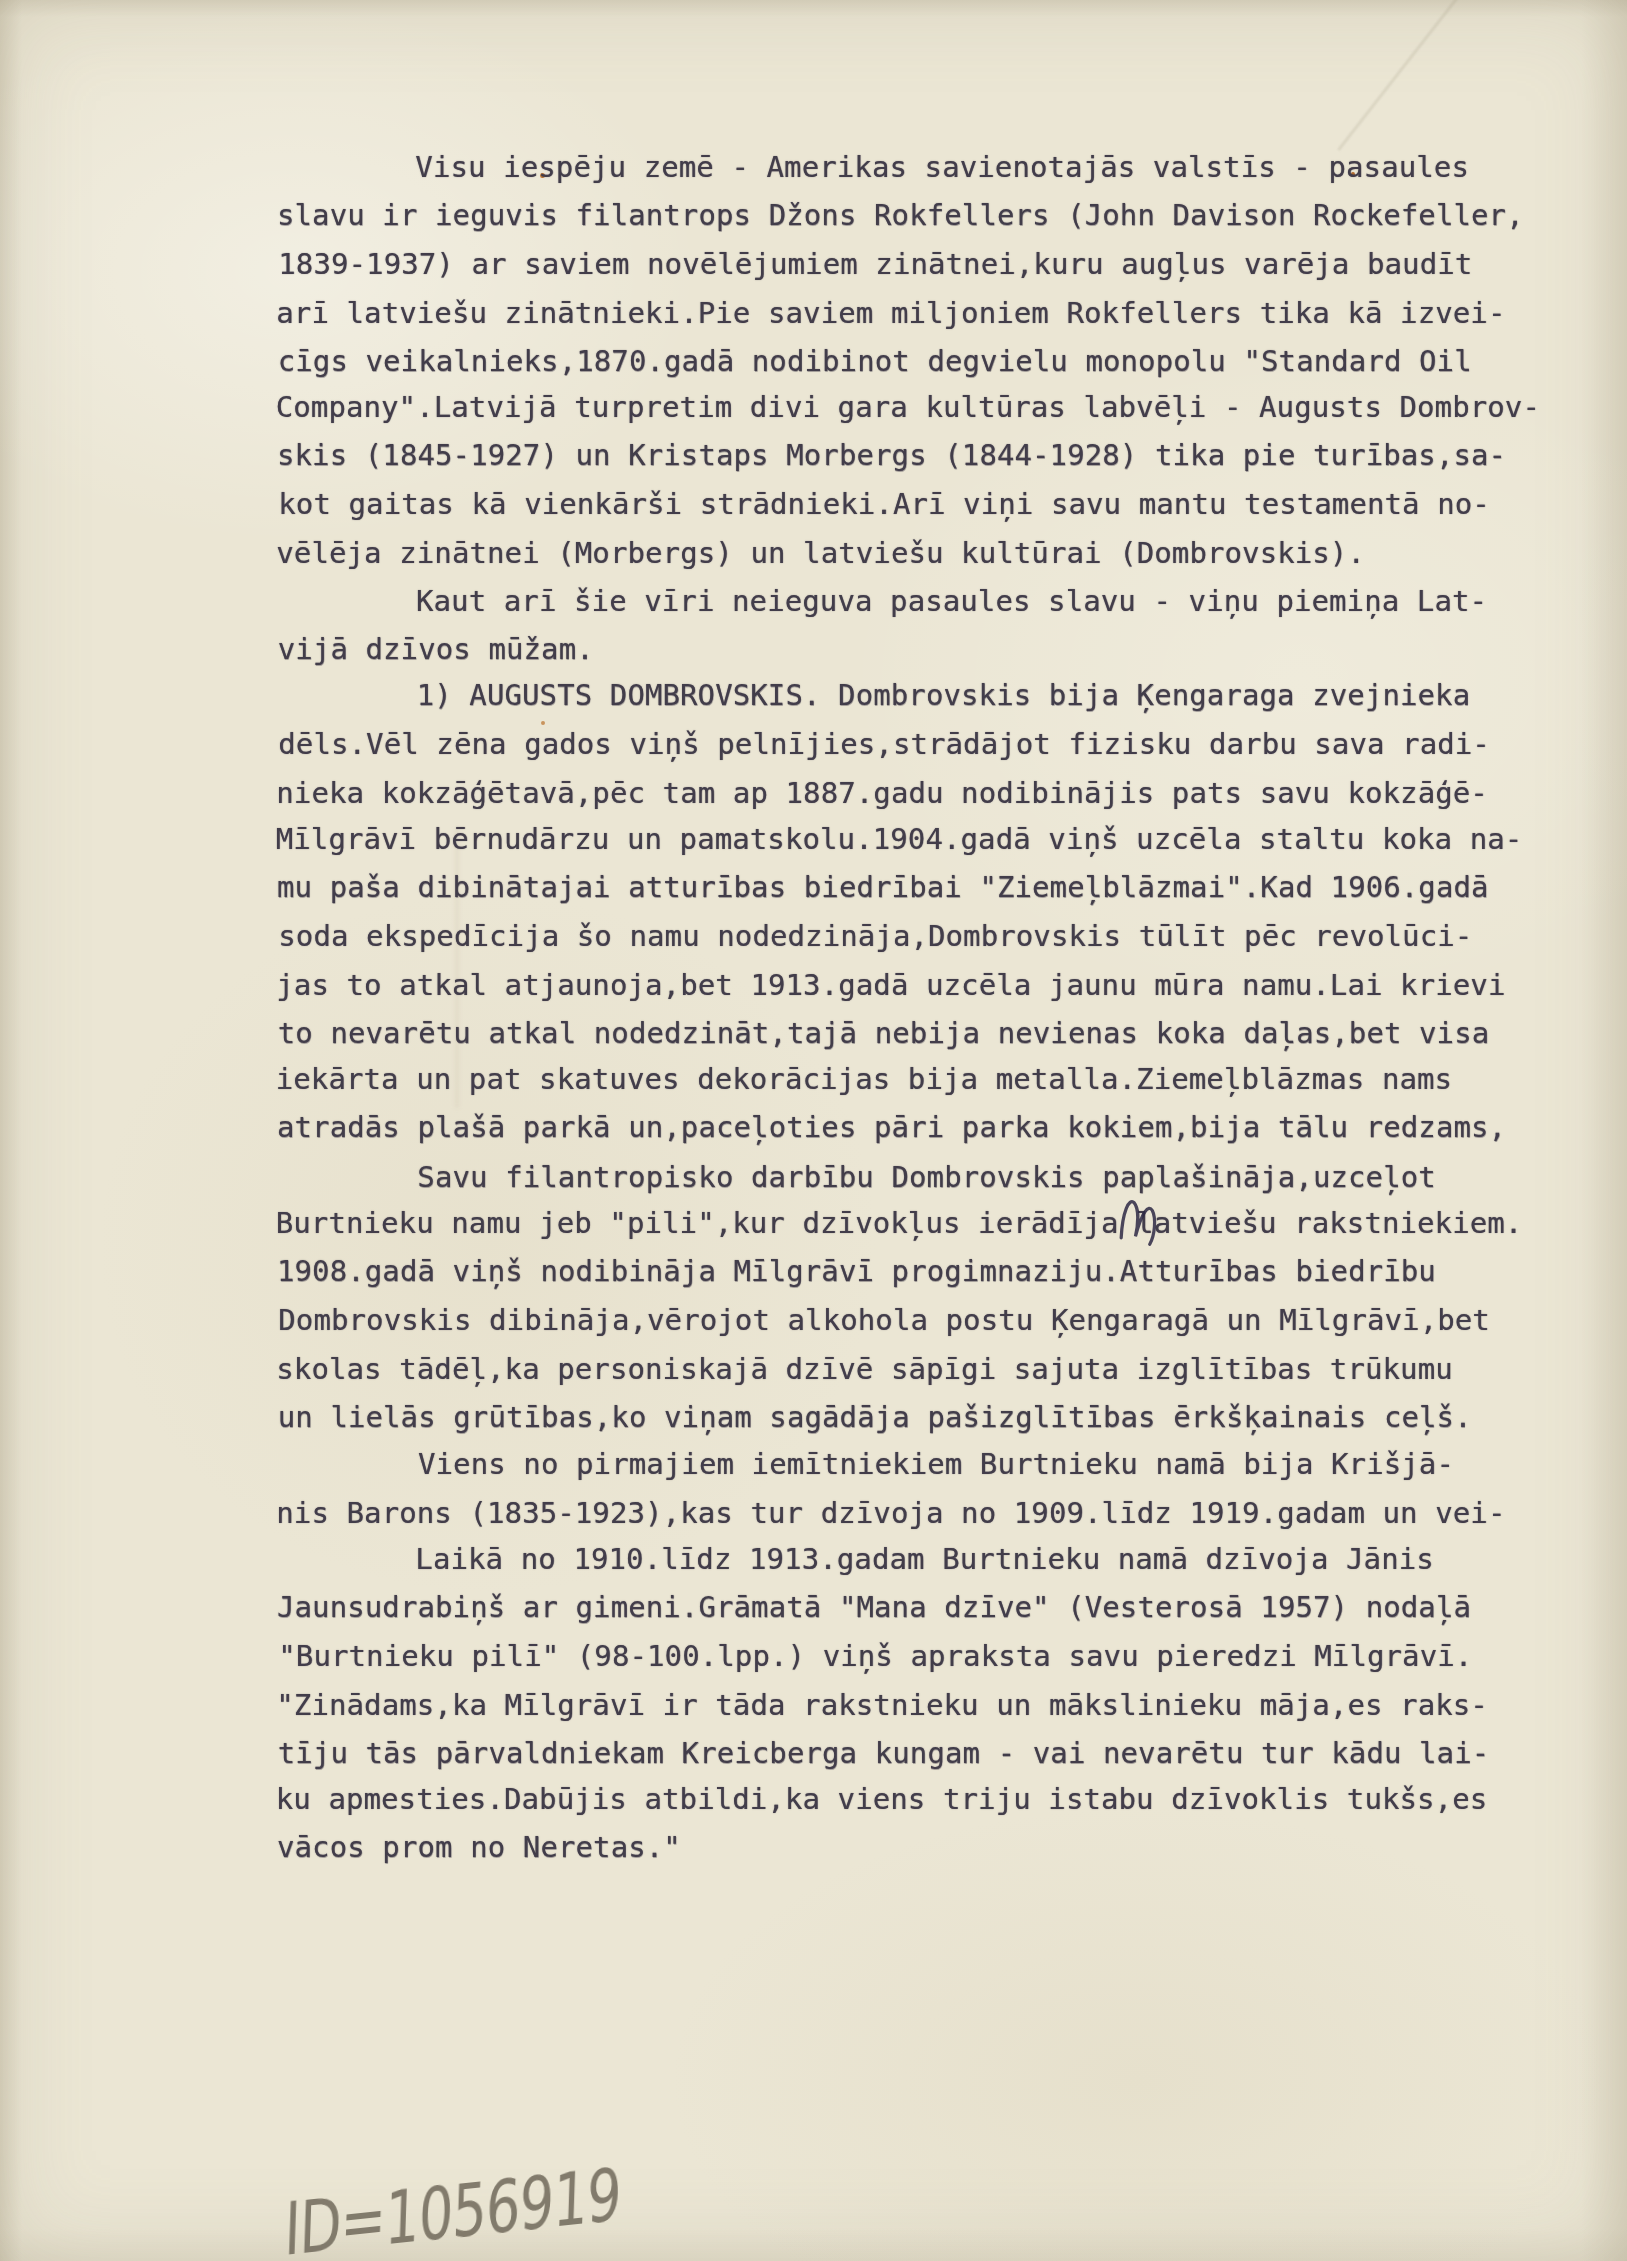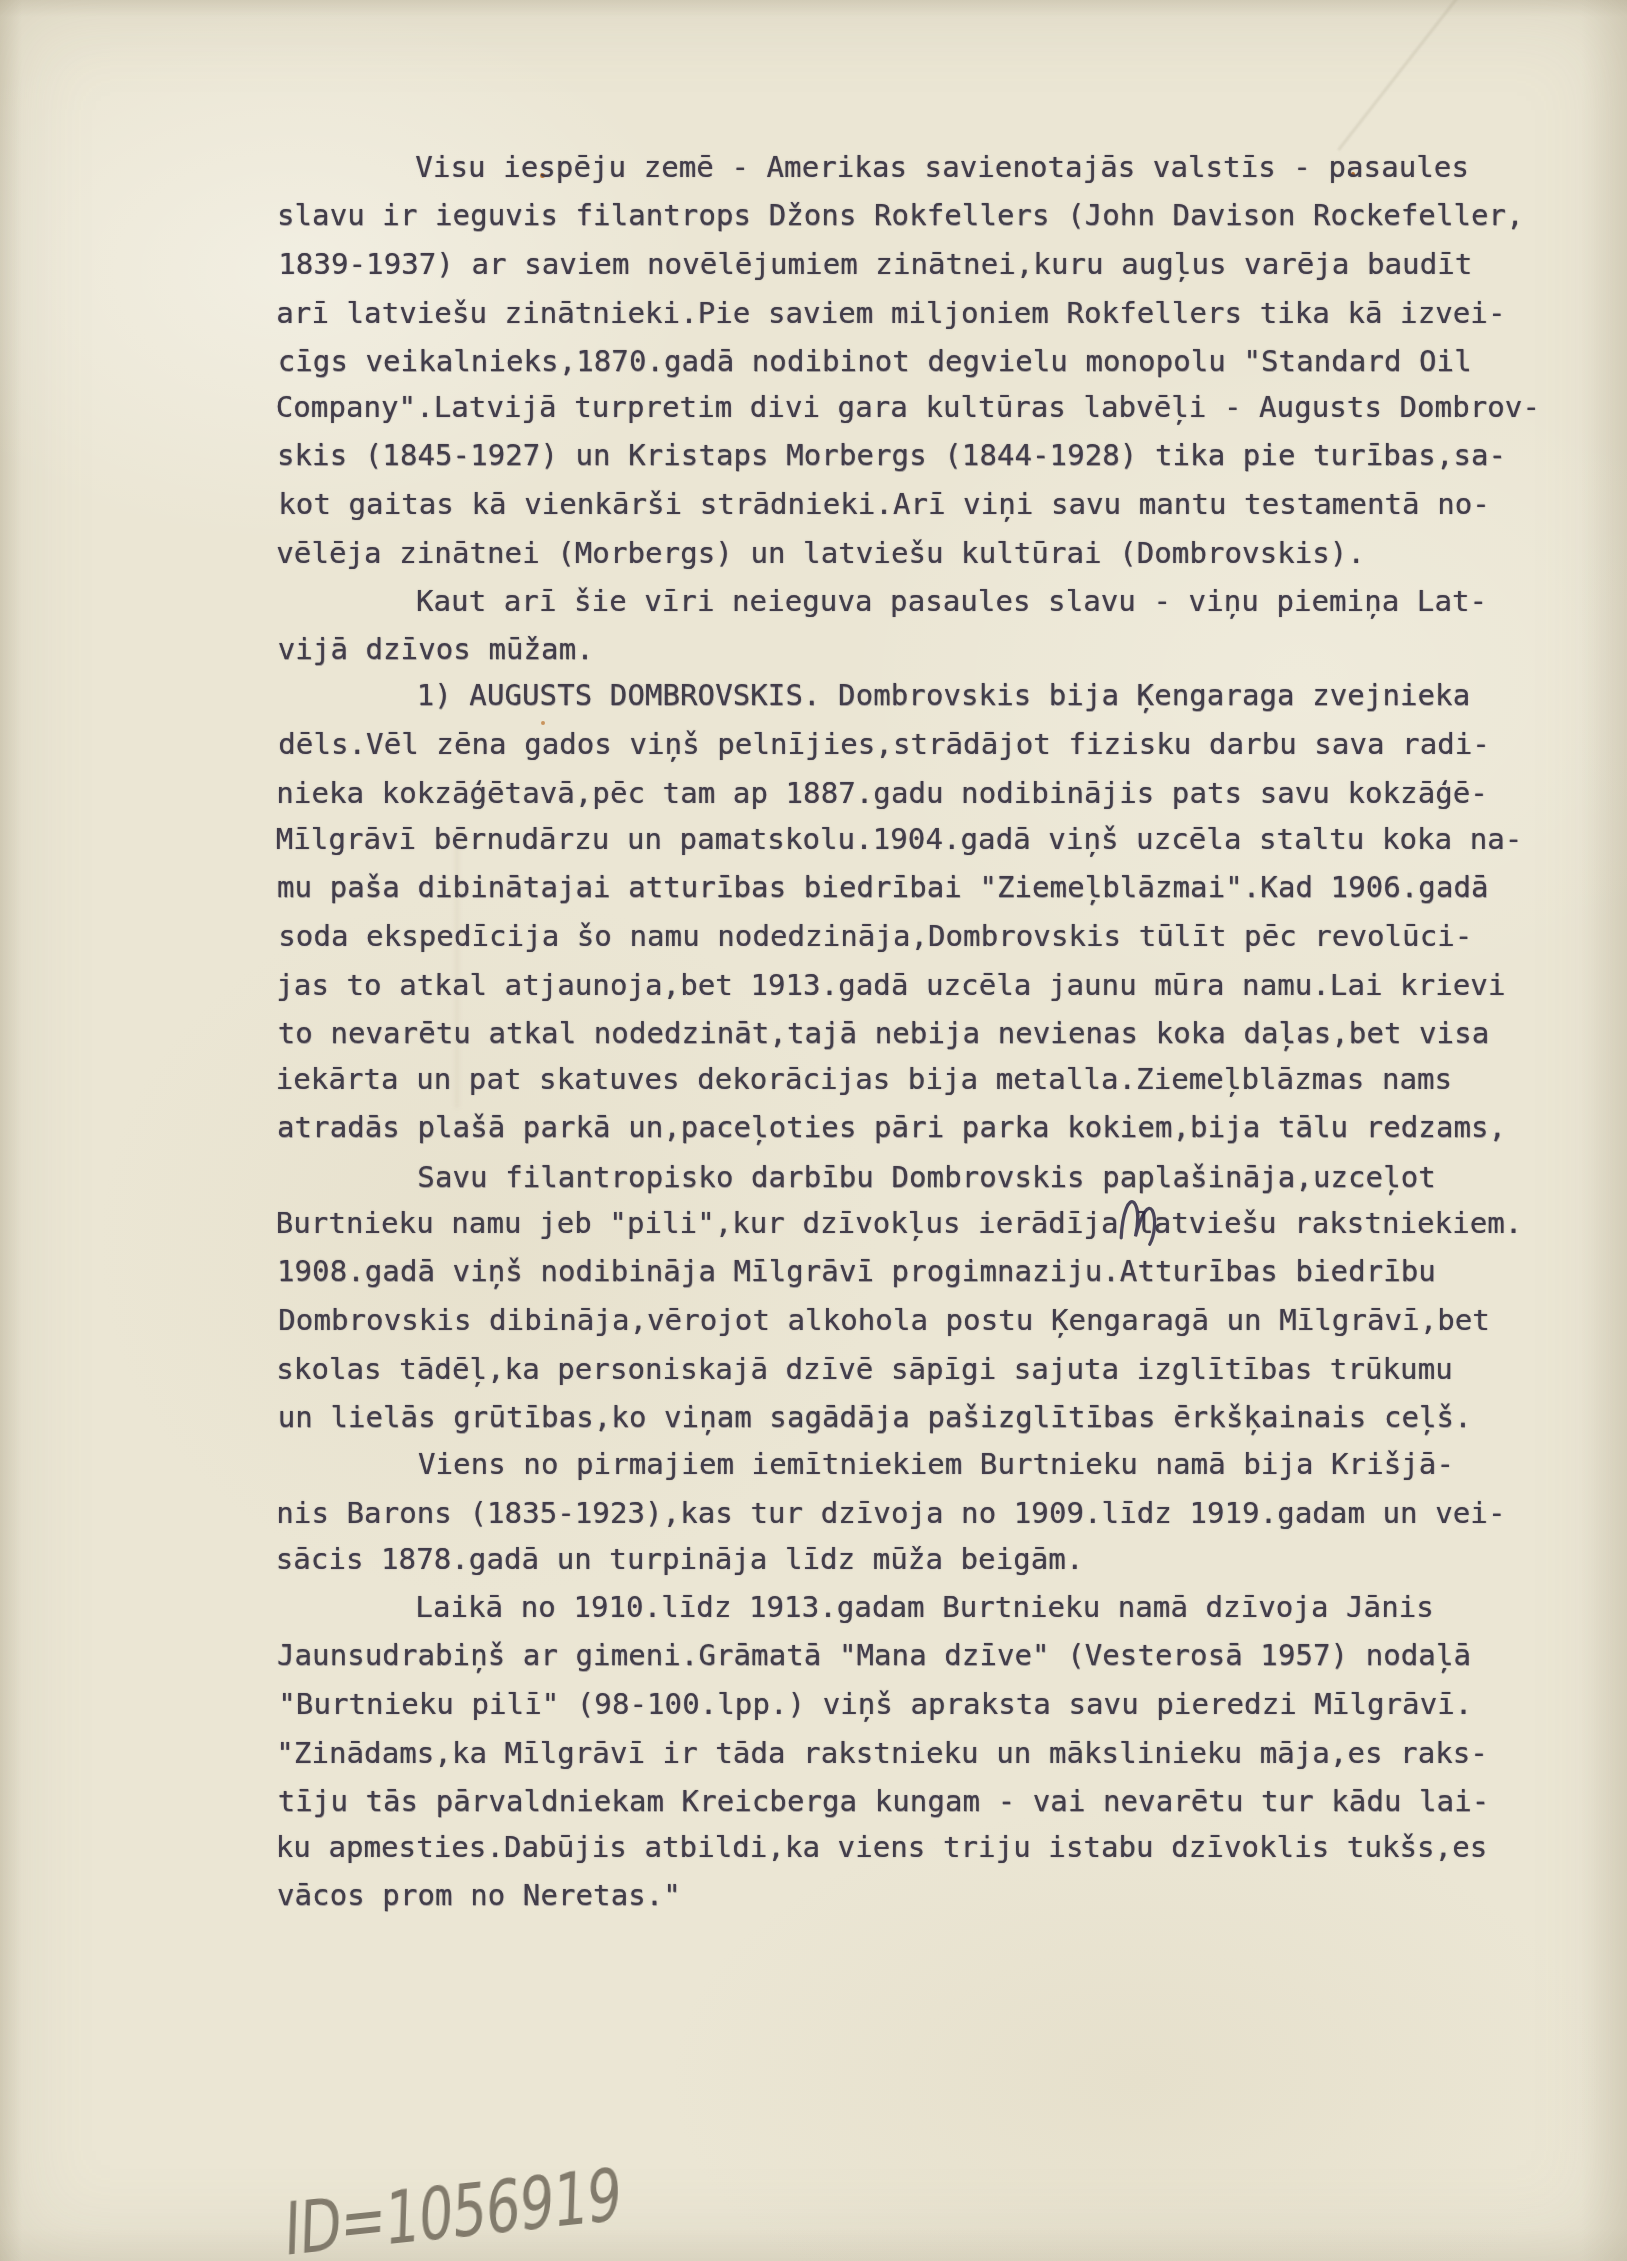--- a/index.html
+++ b/index.html
@@ -106,21 +106,20 @@
         <div class="line indent" style="transform: translate(0.7px, 1.3px);">Savu filantropisko darbību Dombrovskis paplašināja,uzceļot</div>
         <div class="line" style="transform: translate(-1.3px, -1.3px);">Burtnieku namu jeb "pili",kur dzīvokļus ierādīja latviešu rakstniekiem.</div>
         <div class="line" style="transform: translate(0px, -0.7px);">1908.gadā viņš nodibināja Mīlgrāvī progimnaziju.Atturības biedrību</div>
         <div class="line" style="transform: translate(1.3px, 0px);">Dombrovskis dibināja,vērojot alkohola postu Ķengaragā un Mīlgrāvī,bet</div>
         <div class="line" style="transform: translate(-0.7px, 0.7px);">skolas tādēļ,ka personiskajā dzīvē sāpīgi sajuta izglītības trūkumu</div>
         <div class="line" style="transform: translate(0.7px, 1.3px);">un lielās grūtības,ko viņam sagādāja pašizglītības ērkšķainais ceļš.</div>
       </div>
       <div>
         <div class="line indent" style="transform: translate(1.3px, 0px);">Viens no pirmajiem iemītniekiem Burtnieku namā bija Krišjā-</div>
         <div class="line" style="transform: translate(-0.7px, 0.7px);">nis Barons (1835-1923),kas tur dzīvoja no 1909.līdz 1919.gadam un vei-</div>
-        <div class="line" style="transform: translate(-1.3px, -1.3px);">sācis 1878.gadā un turpināja līdz mūža beigām.</div>
       </div>
       <div>
         <div class="line indent" style="transform: translate(-1.3px, -1.3px);">Laikā no 1910.līdz 1913.gadam Burtnieku namā dzīvoja Jānis</div>
         <div class="line" style="transform: translate(0px, -0.7px);">Jaunsudrabiņš ar gimeni.Grāmatā "Mana dzīve" (Vesterosā 1957) nodaļā</div>
         <div class="line" style="transform: translate(1.3px, 0px);">"Burtnieku pilī" (98-100.lpp.) viņš apraksta savu pieredzi Mīlgrāvī.</div>
         <div class="line" style="transform: translate(-0.7px, 0.7px);">"Zinādams,ka Mīlgrāvī ir tāda rakstnieku un mākslinieku māja,es raks-</div>
         <div class="line" style="transform: translate(0.7px, 1.3px);">tīju tās pārvaldniekam Kreicberga kungam - vai nevarētu tur kādu lai-</div>
         <div class="line" style="transform: translate(-1.3px, -1.3px);">ku apmesties.Dabūjis atbildi,ka viens triju istabu dzīvoklis tukšs,es</div>
         <div class="line" style="transform: translate(0px, -0.7px);">vācos prom no Neretas."</div>
       </div>

